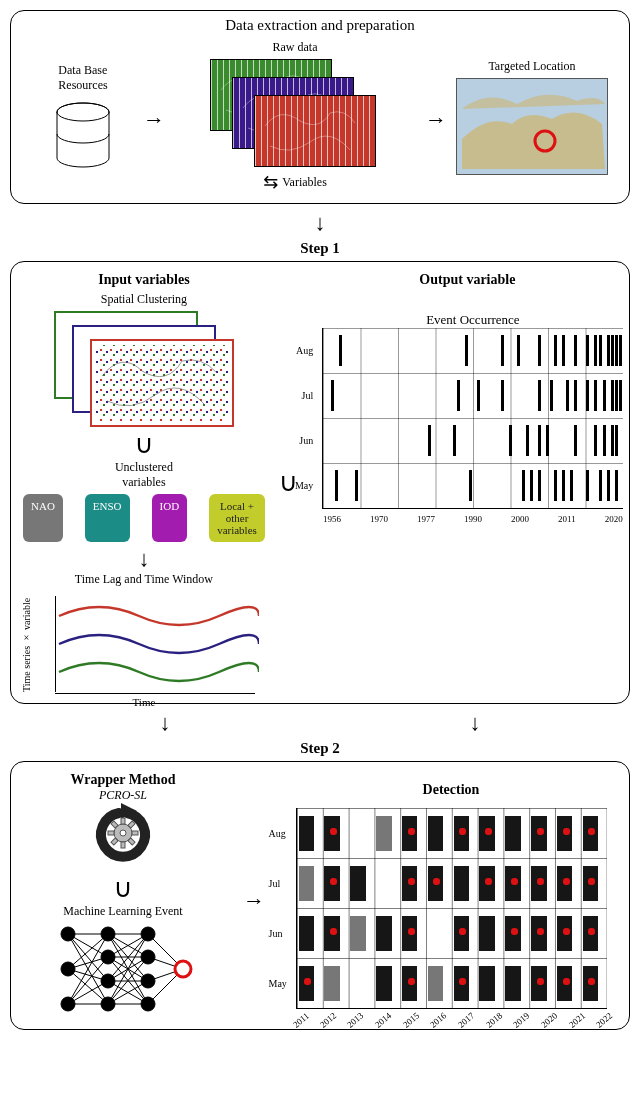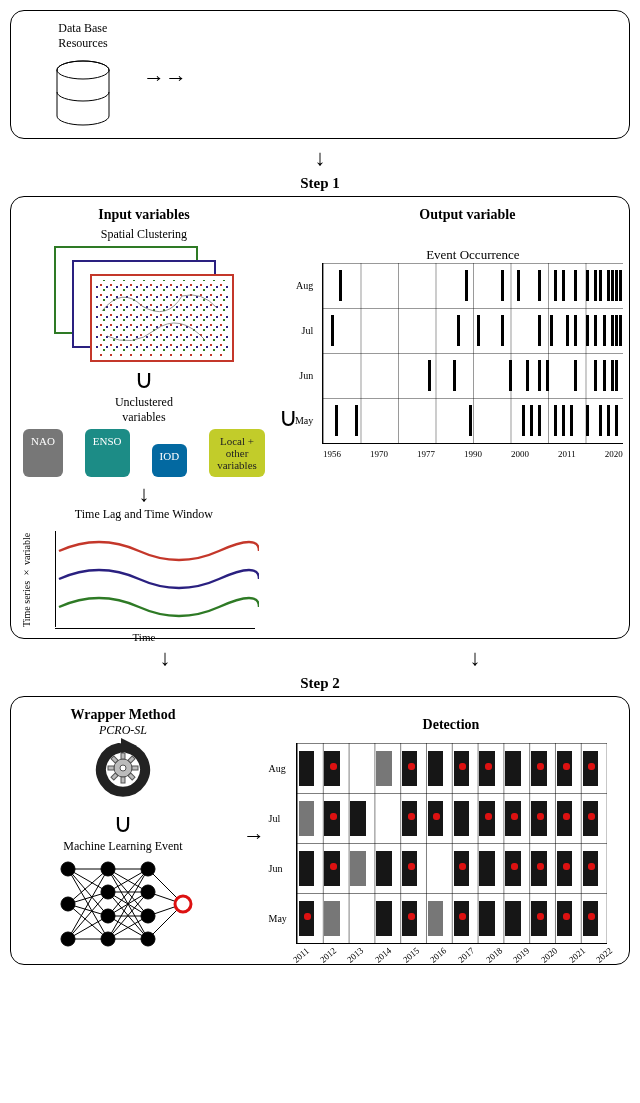--- a/index.html
+++ b/index.html
@@ -54,21 +54,21 @@
   .cl-r{ border-color:#c4372a; top:28px; left:36px;}
   .cl-dots{position:absolute; inset:4px;
      background-image:
        radial-gradient(circle,#c4372a 1.2px,transparent 1.4px),
        radial-gradient(circle,#2e7a25 1.2px,transparent 1.4px),
        radial-gradient(circle,#2a2080 1.2px,transparent 1.4px);
      background-size:10px 10px,10px 10px,10px 10px;
      background-position:0 0, 3px 5px, 6px 2px;}
   .tagbox{ border-radius:6px; padding:6px 8px; font-size:11px; color:#fff; text-align:center;}
   .t-nao{ background:#777;} .t-enso{ background:#1c8c86;}
-  .t-iod{ background:#0369a1;margin-top:15px;} .t-local{ background:#c2cc2a; color:#222;}
+  .t-iod{ background:#a21caf;} .t-local{ background:#c2cc2a; color:#222;}
   .tags{display:flex; gap:22px; margin:4px 0;}
   .waves{ border:1px solid transparent; width:230px; height:100px; position:relative; margin-top:4px;}
   .xaxis{position:absolute;bottom:-2px;left:26px;right:4px;border-top:1px solid #000;}
   .yaxis{position:absolute;top:4px;bottom:0;left:26px;border-left:1px solid #000;}
   .xlab{position:absolute;bottom:-16px;left:0;right:0;text-align:center;font-size:11px;}
   .ylab{position:absolute;left:-8px;top:-10px;bottom:0;writing-mode:vertical-rl;transform:rotate(180deg);font-size:10px;}
 
   .occurrence{ width:300px; height:180px; position:relative; border-left:1px solid #000;border-bottom:1px solid #000; margin-left:10px;}
   .occ-title{position:absolute; top:-16px; left:0; right:0; text-align:center; font-size:13px;}
   .occ-grid{position:absolute; inset:0;
@@ -97,36 +97,70 @@
   .gry{position:absolute;background:#777;}
   .red{position:absolute;background:#d11;border-radius:3px;width:7px;height:7px;}
 
   .between-arrows{display:flex;justify-content:space-around;}
   .italic{font-style:italic;}
 </style>
 </head>
 <body>
 
 <div class="panel">
+  <div class="panel-title">Data extraction and preparation</div>
   <div class="row">
 
     <div class="col" style="width:120px">
       <div class="label-sm" style="white-space:pre-line;margin-bottom:9px">Data Base
 Resources</div>
       <svg class="db-icon" viewBox="0 0 60 68">
         <ellipse cx="30" cy="10" rx="26" ry="9" fill="#fff" stroke="#000"></ellipse>
         <path d="M4 10 V56 A26 9 0 0 0 56 56 V10" fill="#fff" stroke="#000"></path>
         <path d="M4 32 A26 9 0 0 0 56 32" fill="none" stroke="#000"></path>
         <ellipse cx="30" cy="10" rx="26" ry="9" fill="none" stroke="#000"></ellipse>
       </svg>
     </div>
     <div class="arrow-h"></div>
 
+    <div class="col fill">
+      <div class="label-sm" style="margin-bottom:4px">Raw data</div>
+      <div class="raw-stack">
+        <div class="raw-layer rl-g">
+            <svg class="raw-map" viewBox="0 0 120 70">
+              <path d="M10 30 q15 -20 35 -5 q20 10 30 -8 q15 -5 25 10 M15 50 q20 10 40 -4 q20 -15 40 8"></path>
+            </svg>
+          </div>
+        <div class="raw-layer rl-b">
+            <svg class="raw-map" viewBox="0 0 120 70">
+              <path d="M10 30 q15 -20 35 -5 q20 10 30 -8 q15 -5 25 10 M15 50 q20 10 40 -4 q20 -15 40 8"></path>
+            </svg>
+          </div>
+        <div class="raw-layer rl-r">
+            <svg class="raw-map" viewBox="0 0 120 70">
+              <path d="M10 30 q15 -20 35 -5 q20 10 30 -8 q15 -5 25 10 M15 50 q20 10 40 -4 q20 -15 40 8"></path>
+            </svg>
+          </div>
+      </div>
+      <div class="vars-arrow">
+        <span style="font-size:18px">⇆</span>
+        <span>Variables</span>
+      </div>
+    </div>
     <div class="arrow-h"></div>
 
+    <div class="col" style="width:170px">
+      <div class="label-sm" style="margin-bottom:4px">Targeted Location</div>
+      <svg class="europe-map" viewBox="0 0 150 95">
+        <rect width="150" height="95" fill="#b7cfe0"></rect>
+        <path d="M5 60 Q30 35 55 45 Q70 30 95 40 Q120 25 145 45 L148 90 L5 90 Z" fill="#c7bc8e"></path>
+        <path d="M5 30 Q30 10 60 25 Q90 8 120 22 Q140 15 148 25" fill="#c7bc8e" opacity=".8"></path>
+        <circle cx="88" cy="62" r="10" fill="none" stroke="#d11" stroke-width="3"></circle>
+      </svg>
+    </div>
   </div>
 </div>
 
 <div style="text-align:center" class="arrow-d"></div>
 <div class="step-label">Step 1</div>
 
 <div class="panel step1">
   <div class="halves">
 
     <div class="col" style="width:280px;align-items:center">

